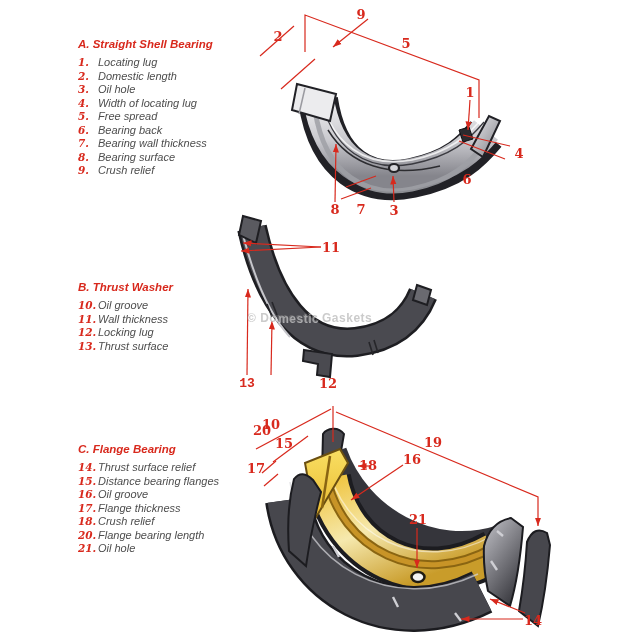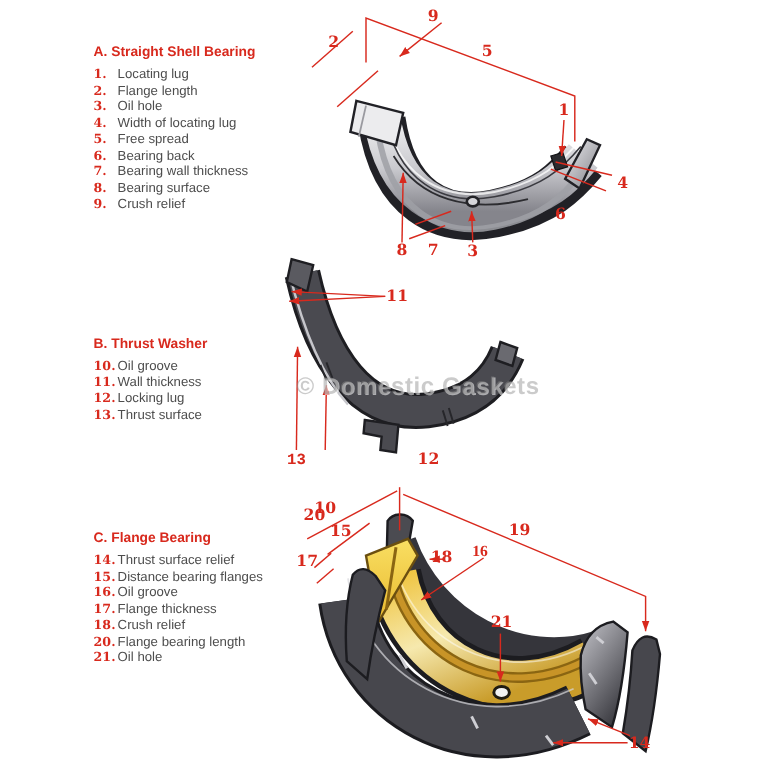--- a/index.html
+++ b/index.html
@@ -3,40 +3,40 @@
 <meta charset="utf-8">
 <style>
   html,body{margin:0;padding:0;}
   body{
     width:640px;height:640px;position:relative;background:#ffffff;
     font-family:"Liberation Sans",sans-serif;overflow:hidden;
   }
   .stage{position:absolute;left:0;top:0;width:640px;height:640px;}
   svg.diagram{position:absolute;left:0;top:0;}
   
-  .legend{position:absolute;width:190px;white-space:nowrap;}
+  .legend{position:absolute;width:190px;white-space:nowrap;font-style:italic;}
   .lg-head{
     font-size:11.5px;font-weight:bold;color:#d8291d;line-height:13px;margin-bottom:5px;
   }
   .lg-row{display:flex;line-height:13.5px;}
   .lg-num{
     width:20px;flex:0 0 20px;color:#d8291d;font-weight:bold;
     font-family:"DejaVu Serif",serif;font-size:10.5px;
   }
   .lg-lbl{color:#4d4d4d;font-size:11px;}
   
   .callout{
     position:absolute;transform:translate(-50%,-50%);
     font-family:"DejaVu Serif",serif;font-weight:bold;font-size:13px;color:#d8291d;
     line-height:1;pointer-events:none;
   }
   
   .watermark{
     position:absolute;left:247px;top:311px;
-    font-size:20px;font-weight:bold;letter-spacing:.5px;
+    font-size:12px;font-weight:bold;letter-spacing:.5px;
     color:rgba(140,140,140,.45);
     text-shadow:1px 1px 0 rgba(255,255,255,.55);
   }
 </style>
 </head>
 <body>
 
 <div class="stage">
 
   <svg class="diagram" width="640" height="640" viewBox="0 0 640 640">
@@ -159,21 +159,21 @@
   </svg>
 
   <div class="legend" style="left:78px;top:38px">
     <div class="lg-head">A. Straight Shell Bearing</div>
     <div class="lg-row">
         <span class="lg-num">1.</span>
         <span class="lg-lbl">Locating lug</span>
       </div>
     <div class="lg-row">
         <span class="lg-num">2.</span>
-        <span class="lg-lbl">Flange length</span>
+        <span class="lg-lbl">Domestic length</span>
       </div>
     <div class="lg-row">
         <span class="lg-num">3.</span>
         <span class="lg-lbl">Oil hole</span>
       </div>
     <div class="lg-row">
         <span class="lg-num">4.</span>
         <span class="lg-lbl">Width of locating lug</span>
       </div>
     <div class="lg-row">
@@ -257,25 +257,25 @@
       <span class="callout" style="left: 278px; top: 36px;">2</span>
       <span class="callout" style="left: 394px; top: 210px;">3</span>
       <span class="callout" style="left: 519px; top: 153px;">4</span>
       <span class="callout" style="left: 406px; top: 43px;">5</span>
       <span class="callout" style="left: 467px; top: 179px;">6</span>
       <span class="callout" style="left: 361px; top: 209px;">7</span>
       <span class="callout" style="left: 335px; top: 209px;">8</span>
       <span class="callout" style="left: 361px; top: 14px;">9</span>
       <span class="callout" style="left: 271px; top: 383px; margin-top: 41px;">10</span>
       <span class="callout" style="left: 331px; top: 247px;">11</span>
-      <span class="callout" style="left: 328px; top: 383px; margin-left: 29px;">12</span>
+      <span class="callout" style="left: 328px; top: 383px;">12</span>
       <span class="callout" style="left: 247px; top: 383px; font-family: Liberation Mono, monospace;">13</span>
       <span class="callout" style="left: 533px; top: 620px;">14</span>
       <span class="callout" style="left: 284px; top: 443px;">15</span>
-      <span class="callout" style="left: 400px; top: 459px; font-family: Liberation Serif, serif;">16</span>
+      <span class="callout" style="left: 412px; top: 459px;">16</span>
       <span class="callout" style="left: 256px; top: 468px;">17</span>
       <span class="callout" style="left: 368px; top: 465px;">18</span>
       <span class="callout" style="left: 433px; top: 442px;">19</span>
       <span class="callout" style="left: 262px; top: 430px;">20</span>
       <span class="callout" style="left: 418px; top: 519px;">21</span>
     </div>
 
 </div>
 
 </body></html>

